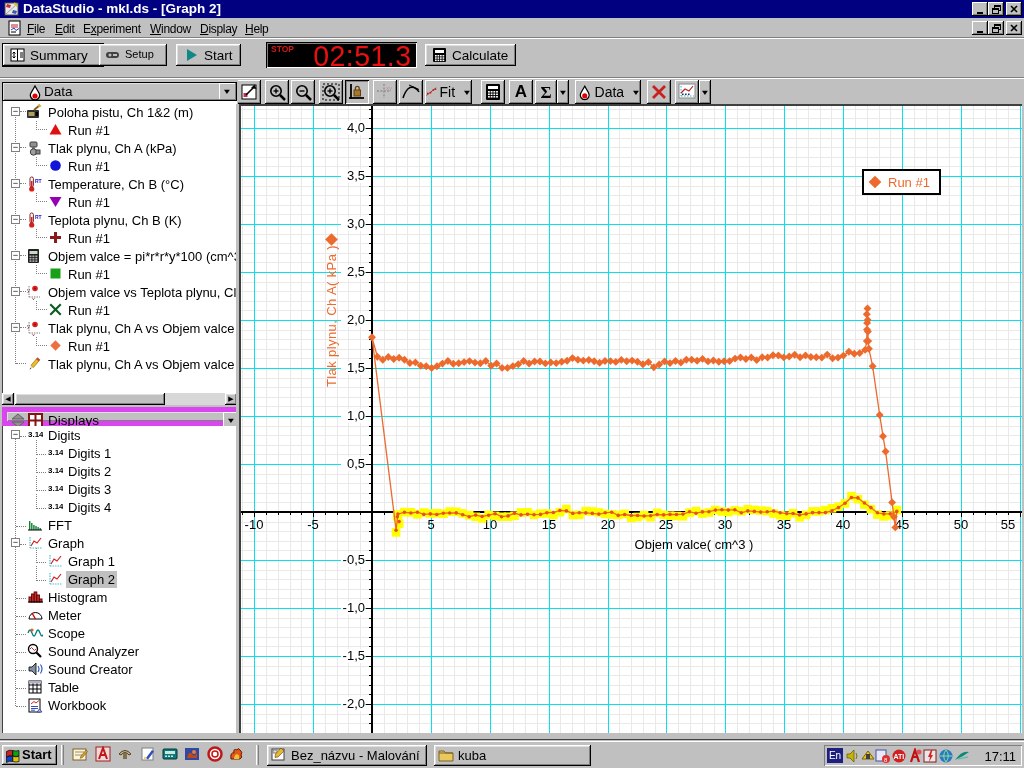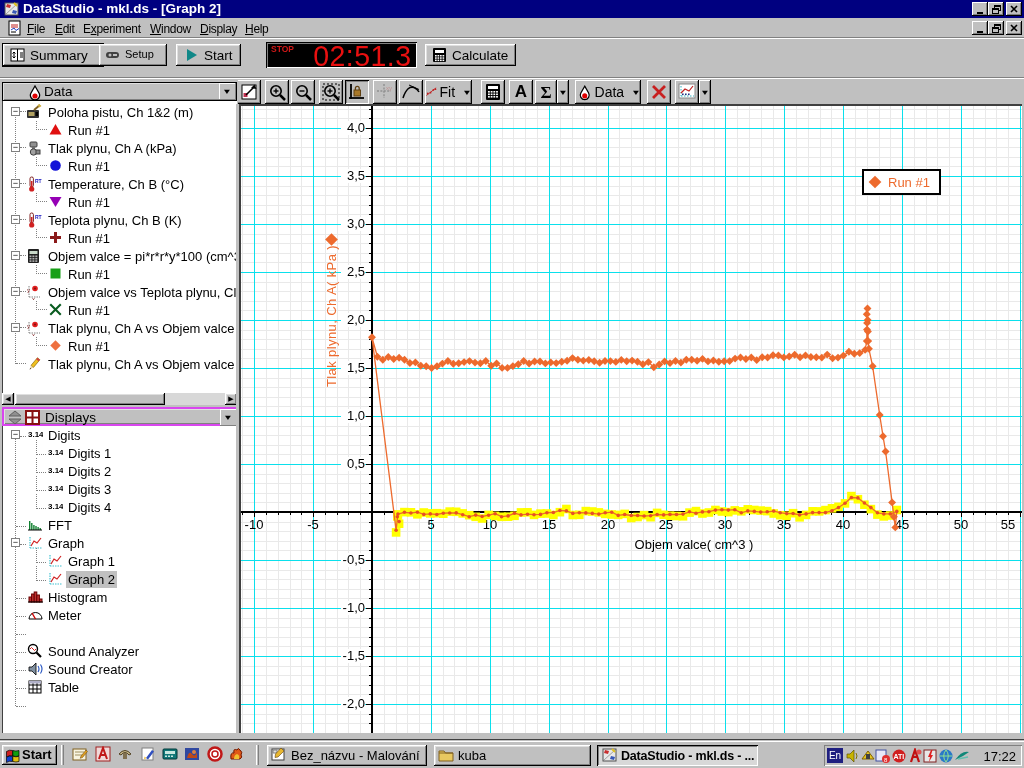--- a/index.html
+++ b/index.html
@@ -440,21 +440,21 @@
       <span class="tlabel" style="left:45px">Tlak plynu, Ch A vs Objem valce</span>
     </div>
 </div>
 
 <div class="abs" style="left:2px;top:393px;width:235px;height:12px;background:#d8d8d8">
  <div class="raised" style="left:0;top:0;width:12px;height:12px;font-size:7px;text-align:center;line-height:12px">◀</div>
  <div class="raised" style="left:223px;top:0;width:12px;height:12px;font-size:7px;text-align:center;line-height:12px">▶</div>
  <div class="raised" style="left:13px;top:0;width:150px;height:12px"></div>
 </div>
 
-<div class="abs" style="left:2px;top:407px;width:235px;height:19px;background:#c0c0c0;border:2px solid #d946ef;box-shadow:inset 1px 1px 0 #dfdfdf,inset -1px -1px 0 #808080">
+<div class="abs" style="left:2px;top:407px;width:235px;height:19px;background:#c0c0c0;border:5px solid #d946ef;box-shadow:inset 1px 1px 0 #dfdfdf,inset -1px -1px 0 #808080">
  <span class="abs" style="left:4px;top:1px"><svg width="14" height="15" viewBox="0 0 14 15" style="">
         <path d="M1 6 L7 1 L13 6 Z M1 9 L13 9 L7 14 Z" fill="#909090" stroke="#606060"></path>
       </svg></span>
  <span class="abs" style="left:21px;top:1px"><svg width="16" height="16" viewBox="0 0 16 16" style="">
         <rect x="1" y="1" width="13" height="13" fill="#fff" stroke="#881111" stroke-width="2"></rect>
         <line x1="7.5" y1="1" x2="7.5" y2="14" stroke="#881111" stroke-width="2"></line>
         <line x1="1" y1="7.5" x2="14" y2="7.5" stroke="#881111" stroke-width="2"></line>
       </svg></span>
  <span class="abs" style="left:41px;top:1px;font-size:13.5px">Displays</span>
  <div class="abs" style="left:216px;top:0px;width:17px;height:17px;background:#c0c0c0;box-shadow:inset -1px -1px 0 #808080,inset 1px 1px 0 #fff">
@@ -564,20 +564,27 @@
     </div>
     <div class="doth" style="left:13px;top:190px;width:10px"></div>
     <div class="trow" style="top:180px">
       <span class="ticon" style="left:24px"><svg width="16" height="16" viewBox="0 0 16 16" style="">
           <path d="M2 12 A6.5 6.5 0 0 1 15 12 Z" fill="#fff" stroke="#000"></path>
           <line x1="8.5" y1="12" x2="5" y2="6" stroke="#d00000" stroke-width="1.4"></line>
         </svg></span>
       <span class="tlabel" style="left:45px">Meter</span>
     </div>
     <div class="doth" style="left:13px;top:208px;width:10px"></div>
+    <div class="trow" style="top:198px">
+      <span class="ticon" style="left:24px"><svg width="16" height="16" viewBox="0 0 16 16" style="">
+          <path d="M1 8 Q3 2 5 8 T9 8 T13 8 T17 8" fill="none" stroke="#008080" stroke-width="1.3"></path>
+          <circle cx="5" cy="5" r="1.6" fill="#e06020"></circle>
+        </svg></span>
+      <span class="tlabel" style="left:45px">Scope</span>
+    </div>
     <div class="doth" style="left:13px;top:226px;width:10px"></div>
     <div class="trow" style="top:216px">
       <span class="ticon" style="left:24px"><svg width="16" height="16" viewBox="0 0 16 16" style="">
           <circle cx="6" cy="6" r="4.5" fill="#fff" stroke="#000" stroke-width="1.4"></circle>
           <line x1="9.5" y1="9.5" x2="14" y2="14" stroke="#000" stroke-width="2.2"></line>
           <path d="M3 6 q1.5 -3 3 0 t3 0" fill="none" stroke="#d02020" stroke-width="1"></path>
         </svg></span>
       <span class="tlabel" style="left:45px">Sound Analyzer</span>
     </div>
     <div class="doth" style="left:13px;top:244px;width:10px"></div>
@@ -596,20 +603,33 @@
             <line x1="2" y1="6" x2="14" y2="6"></line>
             <line x1="2" y1="10" x2="14" y2="10"></line>
             <line x1="6" y1="2" x2="6" y2="14"></line>
             <line x1="10" y1="2" x2="10" y2="14"></line>
           </g>
           <rect x="2" y="2" width="12" height="2.5" fill="#b0b0c8"></rect>
         </svg></span>
       <span class="tlabel" style="left:45px">Table</span>
     </div>
     <div class="doth" style="left:13px;top:280px;width:10px"></div>
+    <div class="trow" style="top:270px">
+      <span class="ticon" style="left:24px"><svg width="16" height="16" viewBox="0 0 16 16" style="">
+          <rect x="2" y="2" width="11" height="13" fill="#fff" stroke="#000"></rect>
+          <path d="M4 7 L7 4.5 L9 6 L12 3.5" fill="none" stroke="#d02020" stroke-width="1"></path>
+          <g stroke="#3050c0">
+            <line x1="4" y1="9.5" x2="11" y2="9.5"></line>
+            <line x1="4" y1="11.5" x2="11" y2="11.5"></line>
+            <line x1="4" y1="13.2" x2="8" y2="13.2"></line>
+          </g>
+          <path d="M10 15 l5 0 -2.5 -3 z" fill="#c0c0e0" stroke="#4050a0"></path>
+        </svg></span>
+      <span class="tlabel" style="left:45px">Workbook</span>
+    </div>
 </div>
 
 <div class="abs" style="left:236px;top:104px;width:788px;height:636px;background:#c0c0c0"></div>
 <div class="abs" style="left:239px;top:104px;width:783px;height:629px;border-left:2px solid #404040;border-top:2px solid #404040;background:#fff"></div>
 <div class="abs" style="left:241px;top:106px;width:781px;height:627px">
     <svg width="781" height="627" viewBox="241 106 781 627" style="position:absolute;left:0;top:0">
       <rect x="241" y="106" width="781" height="627" fill="#ffffff"></rect>
       <line x1="242.5" y1="106" x2="242.5" y2="733" stroke="#e9e9e9" stroke-width="1" shape-rendering="crispEdges"></line>
       <line x1="254.5" y1="106" x2="254.5" y2="733" stroke="#e9e9e9" stroke-width="1" shape-rendering="crispEdges"></line>
       <line x1="266.5" y1="106" x2="266.5" y2="733" stroke="#e9e9e9" stroke-width="1" shape-rendering="crispEdges"></line>
@@ -1285,30 +1305,20 @@
    <span class="abs" style="left:24px;top:3px;font-size:13px">kuba</span>
  </div>
  <div class="raised" style="left:267px;top:3px;width:160px;height:21px">
    <span class="abs" style="left:4px;top:2px"><svg width="16" height="16" viewBox="0 0 16 16" style="">
           <rect x="1" y="2" width="12" height="11" fill="#fff" stroke="#404040"></rect>
           <path d="M2 3 h4 v3 h-4z" fill="#e0e0e0" stroke="#808080"></path>
           <path d="M10 1 l3 3 -6 6 -3 0.5 0.5 -3.5z" fill="#e8b830" stroke="#604010" stroke-width="0.6"></path>
         </svg></span>
    <span class="abs" style="left:24px;top:3px;font-size:13px">Bez_názvu - Malování</span>
  </div>
- <div class="sunk" style="left:597px;top:3px;width:161px;height:21px;background:#d8d8d8">
-   <span class="abs" style="left:5px;top:2px"><svg width="16" height="16" viewBox="0 0 16 16" style="">
-          <rect x="1" y="2" width="13" height="12" fill="#e8e8e8" stroke="#505050"></rect>
-          <path d="M2 13 L13 3" stroke="#a0a0a0"></path>
-          <path d="M3 3 l4 1 -1 3 -4 -1z" fill="#c83030"></path>
-          <path d="M9 9 l4 1 -1 3 -4 -1z" fill="#3858b8"></path>
-          <path d="M10 2 l3 3" stroke="#e0c020" stroke-width="2"></path>
-        </svg></span>
-   <span class="abs" style="left:24px;top:4px;font-size:12.5px;font-weight:bold;letter-spacing:-0.2px">DataStudio - mkl.ds - ...</span>
- </div>
  <div class="sunk" style="left:824px;top:3px;width:198px;height:21px;box-shadow:inset 1px 1px 0 #808080,inset -1px -1px 0 #fff">
    <div class="abs" style="left:3px;top:3px;width:16px;height:15px;background:#1f1f80;color:#fff;font-size:10px;text-align:center;line-height:15px">En</div>
    <span style="position:absolute;left:21px;top:3px"><svg width="16" height="16" viewBox="0 0 16 16" style="">
           <path d="M2 6 h3 l4 -4 v12 l-4 -4 h-3 z" fill="#c8b400" stroke="#605400" stroke-width="0.7"></path>
           <path d="M11 5 q2 3 0 6" fill="none" stroke="#807000"></path>
         </svg></span>
       <span style="position:absolute;left:36px;top:3px"><svg width="16" height="16" viewBox="0 0 16 16" style="">
           <path d="M2 11 L8 3 L14 11 Z" fill="#e8c820" stroke="#806000"></path>
           <rect x="6" y="6" width="4" height="5" fill="#404040"></rect>
         </svg></span>
@@ -1330,14 +1340,14 @@
           <path d="M9 2 L6 9 H8 L7 14 L11 7 H9 L10.5 2 Z" fill="#e02020"></path>
         </svg></span>
       <span style="position:absolute;left:114px;top:3px"><svg width="16" height="16" viewBox="0 0 16 16" style="">
           <circle cx="8" cy="8" r="6.5" fill="#2878c8"></circle>
           <path d="M2 8 h12 M8 2 a9 9 0 0 1 0 12 M8 2 a9 9 0 0 0 0 12" stroke="#90e090" fill="none"></path>
         </svg></span>
       <span style="position:absolute;left:130px;top:3px"><svg width="16" height="16" viewBox="0 0 16 16" style="">
           <path d="M1 12 Q8 2 15 4 L9 8 Q5 10 1 12" fill="#108878"></path>
           <path d="M4 11 L14 9" stroke="#60c0b0" stroke-width="1.5"></path>
         </svg></span>
-   <span class="abs" style="right:6px;top:4px;font-size:13px">17:22</span>
+   <span class="abs" style="right:6px;top:4px;font-size:13px">17:11</span>
  </div>
 </div>
 </body></html>

